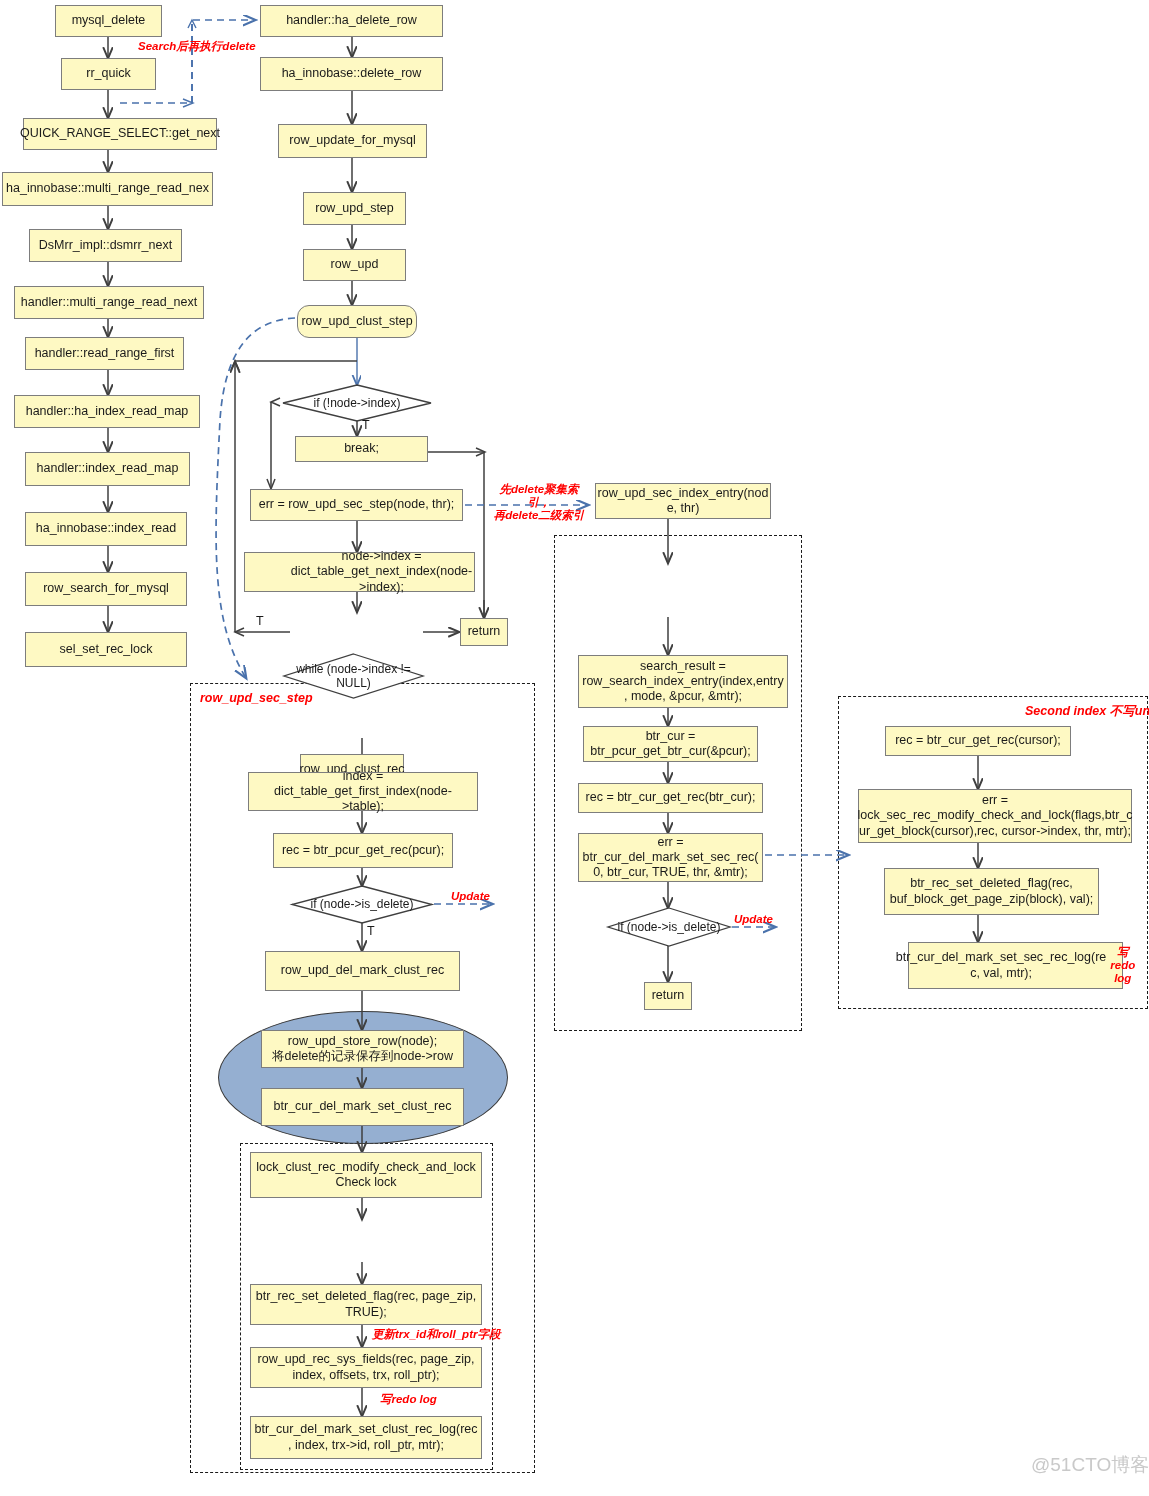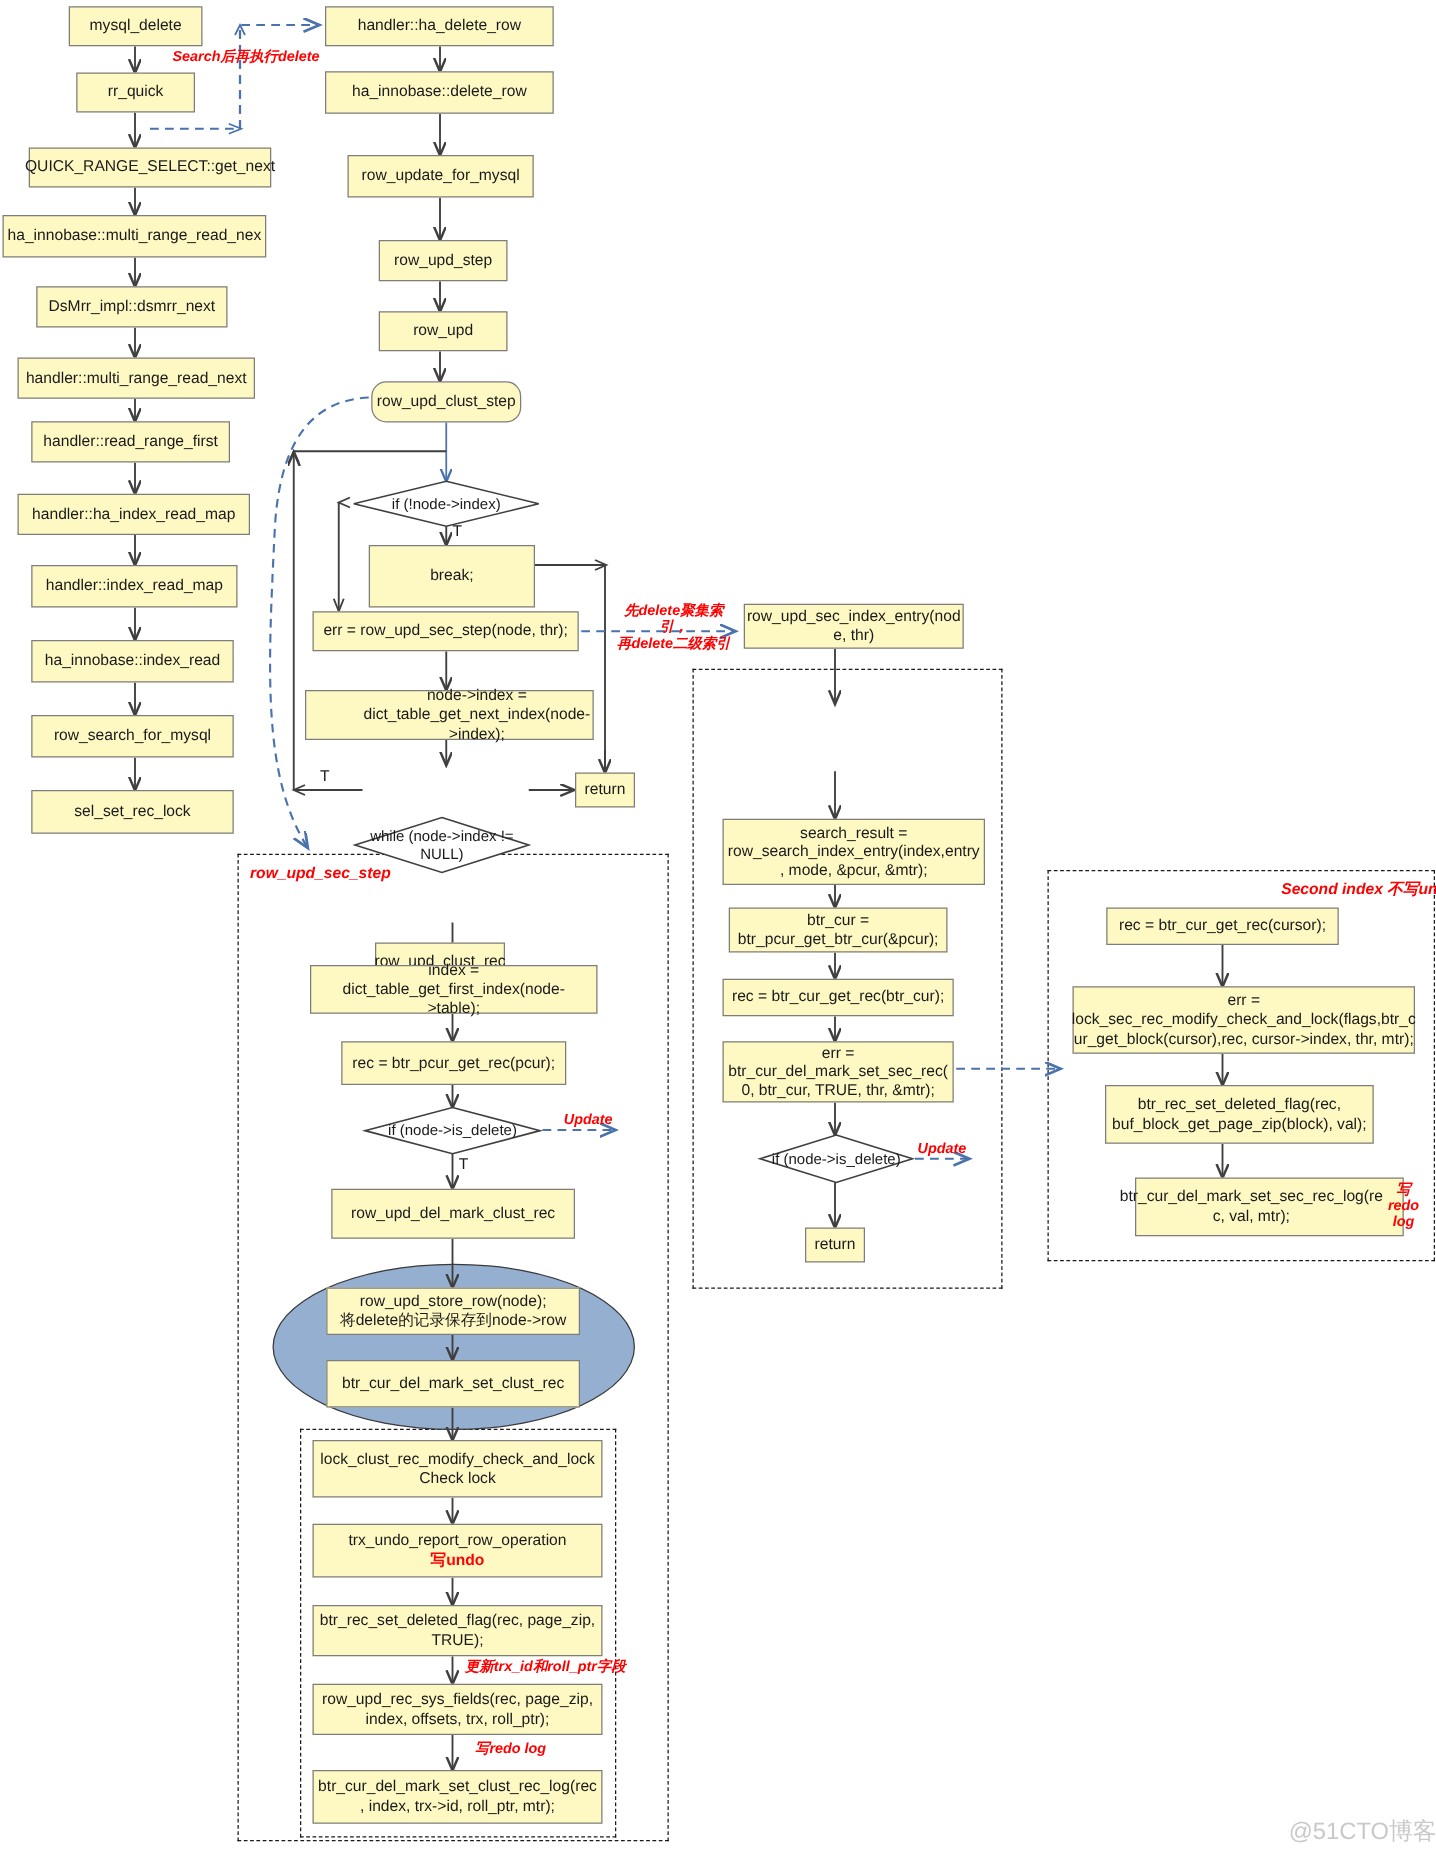--- a/index.html
+++ b/index.html
@@ -260,21 +260,21 @@
   <div class="box" style="left:297px;top:305px;width:120px;height:33px;border-radius:12px;">row_upd_clust_step</div>
 
   <div class="diamond" style="left:283px;top:385px;width:148px;height:36px;">
     <svg width="148" height="36" viewBox="0 0 148 36">
       <polygon points="74,0 148,18 74,36 0,18" fill="#ffffff" stroke="#3f3f3f" stroke-width="1.3"></polygon>
     </svg>
     <div class="dtext">if (!node-&gt;index)</div>
   </div>
   <div class="elabel" style="left:362px;top:418px;">T</div>
 
-  <div class="box" style="left:295px;top:436px;width:133px;height:50px;">break;</div>
+  <div class="box" style="left:295px;top:436px;width:133px;height:26px;">break;</div>
 
   <div class="box" style="left:250px;top:489px;width:213px;height:32px;">err = row_upd_sec_step(node, thr);</div>
 
   <div class="box" style="left:244px;top:552px;width:231px;height:40px;padding-left:48px;">node-&gt;index =
 dict_table_get_next_index(node-&gt;index);</div>
 
   <div class="diamond" style="left:284px;top:610px;width:139px;height:44px;margin-top:44px;">
     <svg width="139" height="44" viewBox="0 0 139 44">
       <polygon points="69.5,0 139,22 69.5,44 0,22" fill="#ffffff" stroke="#3f3f3f" stroke-width="1.3"></polygon>
     </svg>
@@ -333,24 +333,20 @@
 
   <div class="box" style="left:265px;top:951px;width:195px;height:40px;">row_upd_del_mark_clust_rec</div>
 
   <div class="box" style="left:261px;top:1030px;width:203px;height:38px;">row_upd_store_row(node);
 将delete的记录保存到node-&gt;row</div>
   <div class="box" style="left:261px;top:1088px;width:203px;height:38px;">btr_cur_del_mark_set_clust_rec</div>
 
   <div class="box" style="left:250px;top:1152px;width:232px;height:46px;">lock_clust_rec_modify_check_and_lock
 Check lock</div>
 
-  <div class="box" style="left:250px;top:1219px;width:232px;height:43px;flex-direction:column;gap:1px;">
-    <span>trx_undo_report_row_operation</span>
-    <span class="anno plain" style="position:static;font-style:normal;font-size:12.5px;">写undo</span>
-  </div>
 
   <div class="box" style="left:250px;top:1284px;width:232px;height:41px;">btr_rec_set_deleted_flag(rec, page_zip,
 TRUE);</div>
   <div class="box" style="left:250px;top:1347px;width:232px;height:41px;">row_upd_rec_sys_fields(rec, page_zip,
 index, offsets, trx, roll_ptr);</div>
   <div class="box" style="left:250px;top:1416px;width:232px;height:43px;">btr_cur_del_mark_set_clust_rec_log(rec
 , index, trx-&gt;id, roll_ptr, mtr);</div>
 
   <div class="anno" style="left:372px;top:1328px;">更新trx_id和roll_ptr字段</div>
   <div class="anno" style="left:380px;top:1393px;">写redo log</div>

